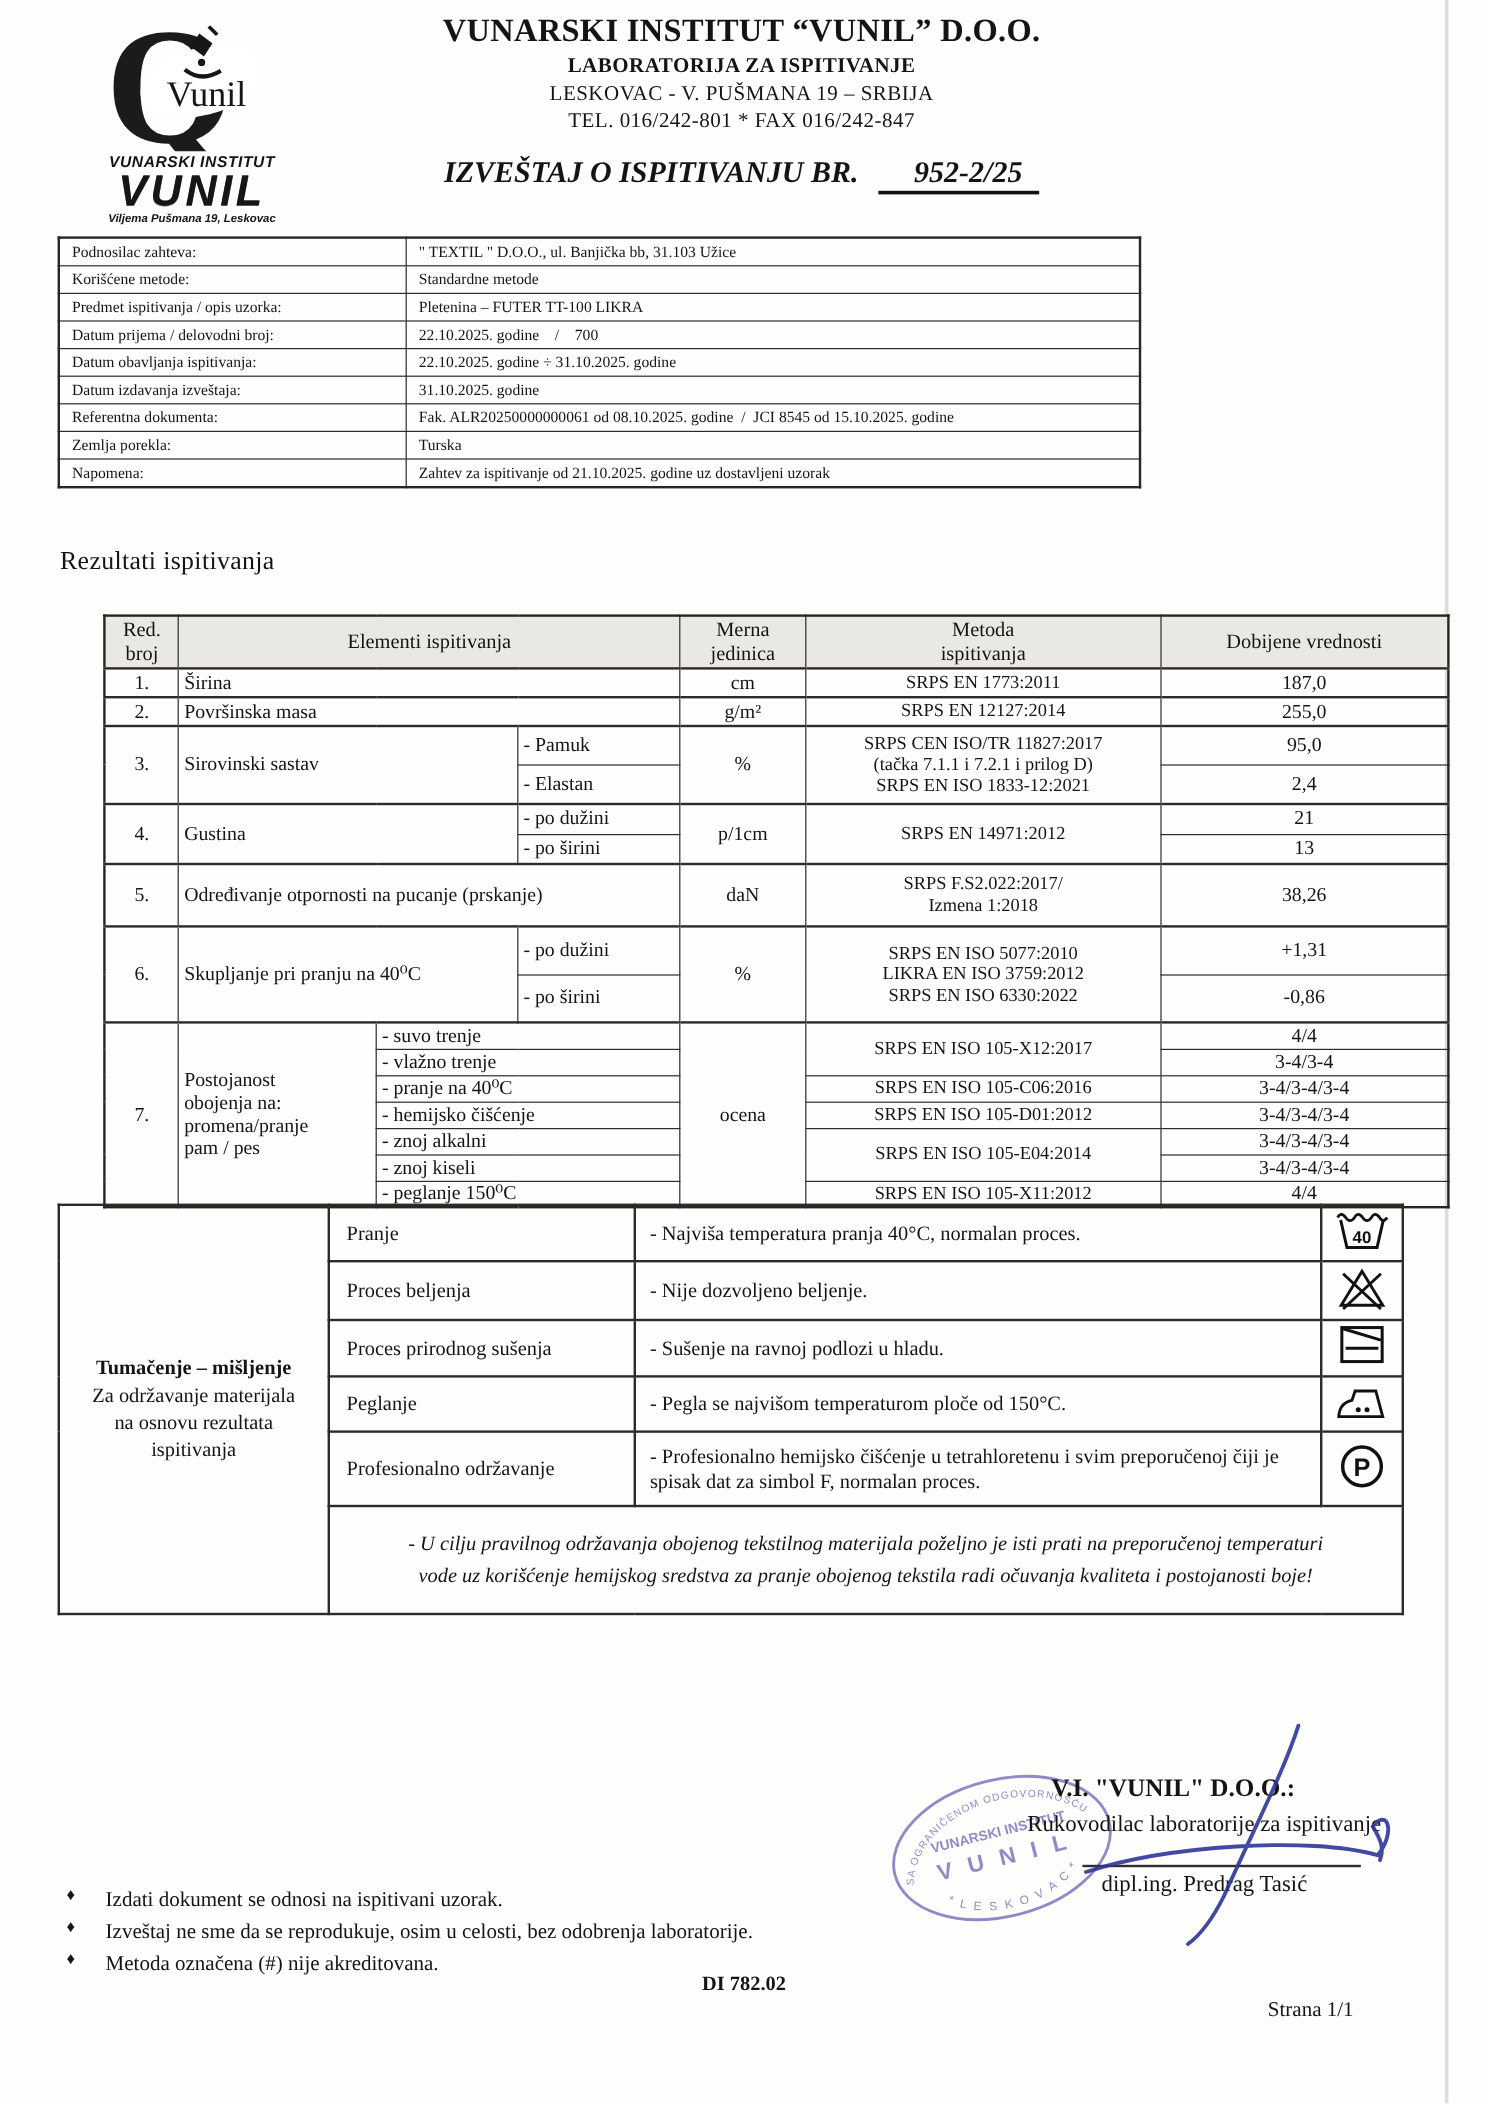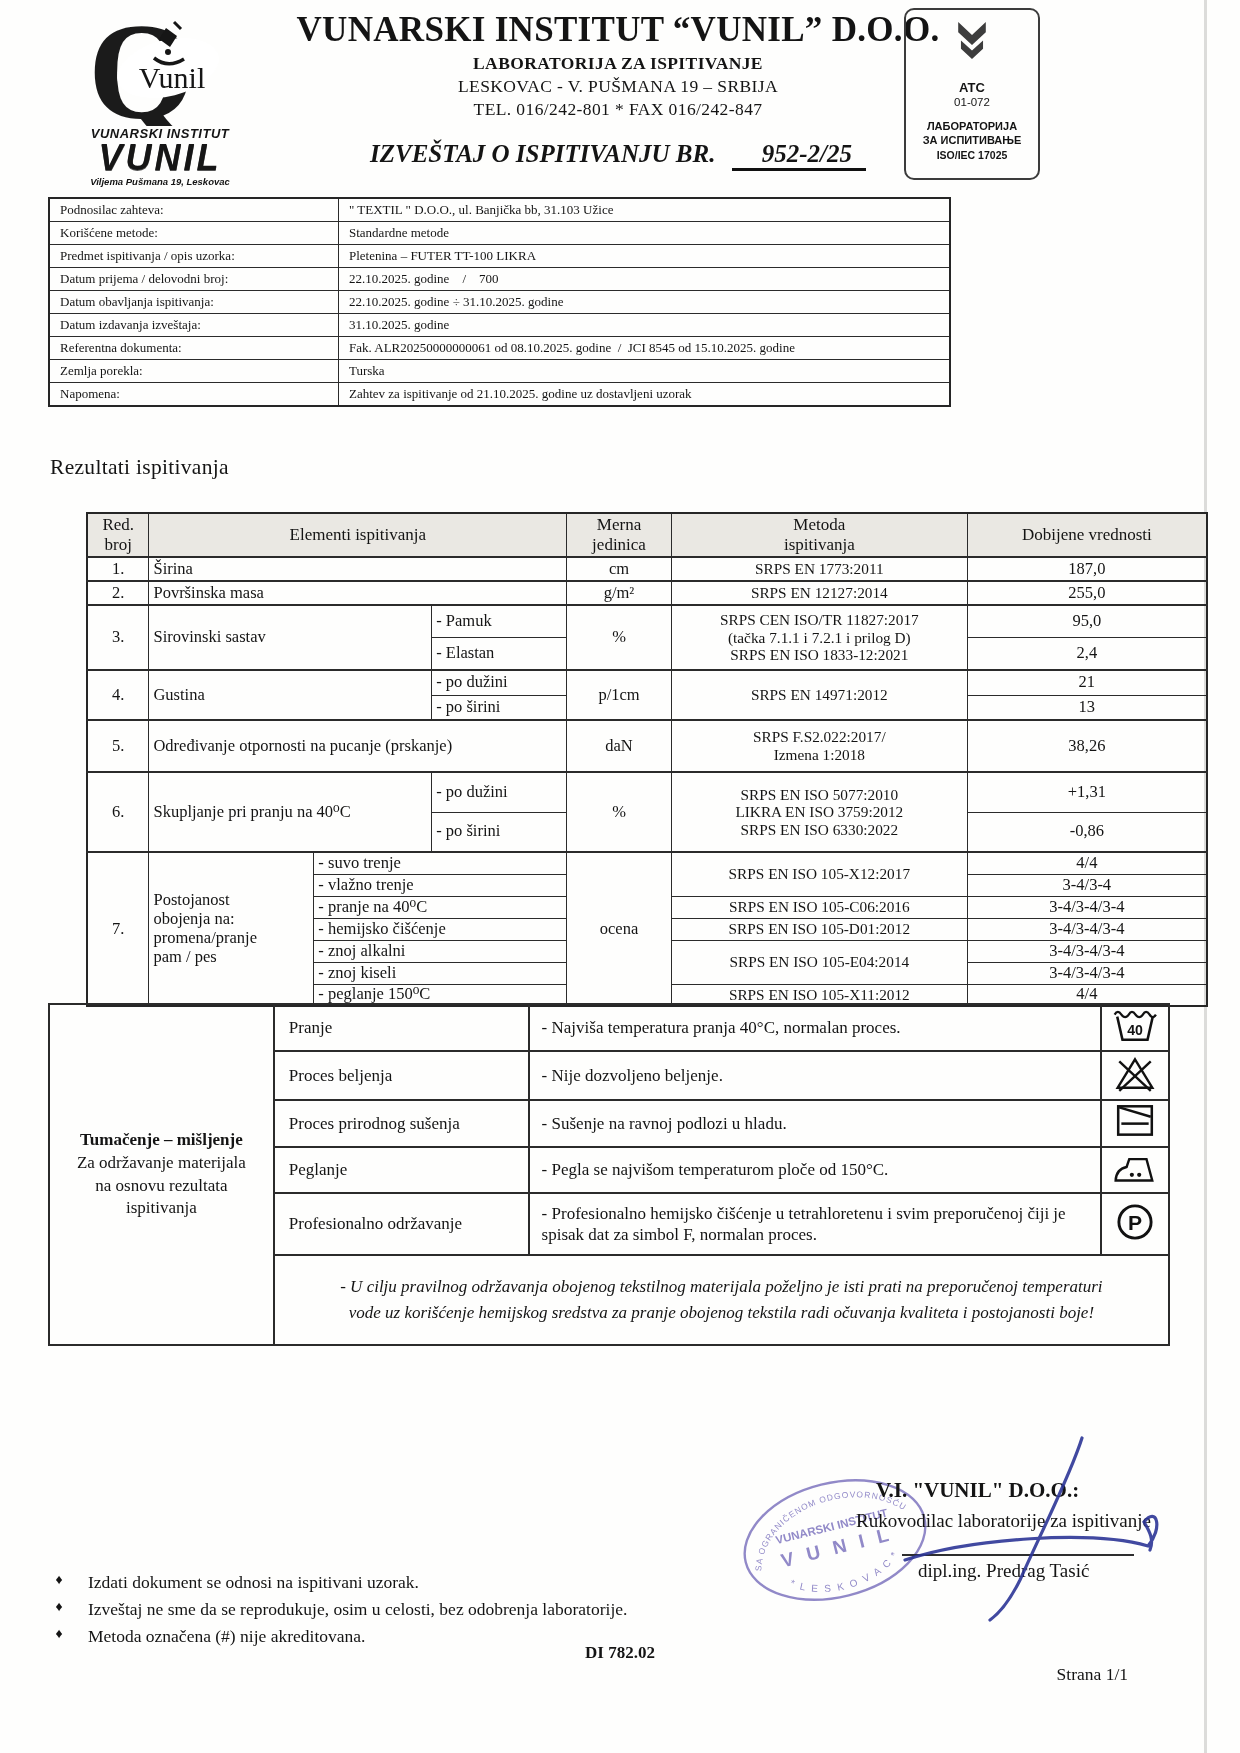--- a/index.html
+++ b/index.html
@@ -11,21 +11,21 @@
   .header{position:absolute;top:6px;left:48px;width:1122px;height:186px;}
   .logo-block{position:absolute;left:6px;top:0;width:212px;text-align:center;}
   .logo-inst{font-family:"Liberation Sans","DejaVu Sans",sans-serif;font-weight:bold;font-style:italic;
              font-size:13px;letter-spacing:.5px;margin-top:-4px;}
   .logo-wordmark{font-family:"Liberation Sans","DejaVu Sans",sans-serif;font-weight:bold;font-style:italic;
              font-size:36px;letter-spacing:3px;line-height:.95;color:#161616;
              text-shadow:0 1px 0 #555;}
   .logo-addr{font-family:"Liberation Sans","DejaVu Sans",sans-serif;font-weight:bold;font-style:italic;
              font-size:9.5px;margin-top:1px;}
   .center-block{position:absolute;left:230px;top:4px;width:680px;text-align:center;}
-  .h-title{font-size:35px;font-weight:bold;letter-spacing:.3px;}
+  .h-title{font-size:27px;font-weight:bold;letter-spacing:.3px;}
   .h-sub{font-size:17.5px;font-weight:bold;margin-top:3px;letter-spacing:.4px;}
   .h-line{font-size:17.5px;margin-top:2px;letter-spacing:.4px;}
   .report-line{margin-top:20px;font-size:25px;font-weight:bold;font-style:italic;white-space:nowrap;}
   .report-num{border-bottom:3px solid #111;padding:0 14px 1px 30px;margin-left:10px;}
   .atc-badge{position:absolute;left:856px;top:2px;width:132px;height:168px;border:2px solid #3c3c3c;
              border-radius:10px;text-align:center;font-family:"Liberation Sans","DejaVu Sans",sans-serif;}
   .atc-name{font-size:13px;font-weight:bold;margin-top:2px;}
   .atc-num{font-size:11.5px;margin-top:1px;}
   .atc-l1{font-size:11px;font-weight:bold;margin-top:12px;line-height:1.25;}
   .atc-l3{font-size:10.5px;font-weight:bold;margin-top:1px;}
@@ -101,31 +101,20 @@
       <div class="h-title">VUNARSKI INSTITUT “VUNIL” D.O.O.</div>
       <div class="h-sub">LABORATORIJA ZA ISPITIVANJE</div>
       <div class="h-line">LESKOVAC - V. PUŠMANA 19 – SRBIJA</div>
       <div class="h-line">TEL. 016/242-801 * FAX  016/242-847</div>
       <div class="report-line">
         <span>IZVEŠTAJ O ISPITIVANJU BR.</span>
         <span class="report-num">952-2/25</span>
       </div>
     </div>
 
-    <div class="atc-badge">
-      <svg width="46" height="56" viewBox="0 0 50 60" style="margin-top:8px">
-        <path d="M10 4 L25 18 L40 4 L40 15 L25 29 L10 15 Z" fill="#3d3d3d"></path>
-        <path d="M13 24 L25 35 L37 24 L37 33 L25 44 L13 33 Z" fill="#3d3d3d"></path>
-      </svg>
-      <div class="atc-name">ATC</div>
-      <div class="atc-num">01-072</div>
-      <div class="atc-l1">ЛАБОРАТОРИЈА</div>
-      <div class="atc-l1" style="margin-top:0">ЗА ИСПИТИВАЊЕ</div>
-      <div class="atc-l3">ISO/IEC 17025</div>
-    </div>
   </div>
 
   <table class="info-table">
     <tbody>
       <tr>
           <td class="info-label">Podnosilac zahteva:</td>
           <td>" TEXTIL " D.O.O., ul. Banjička bb, 31.103 Užice</td>
         </tr>
       <tr>
           <td class="info-label">Korišćene metode:</td>

